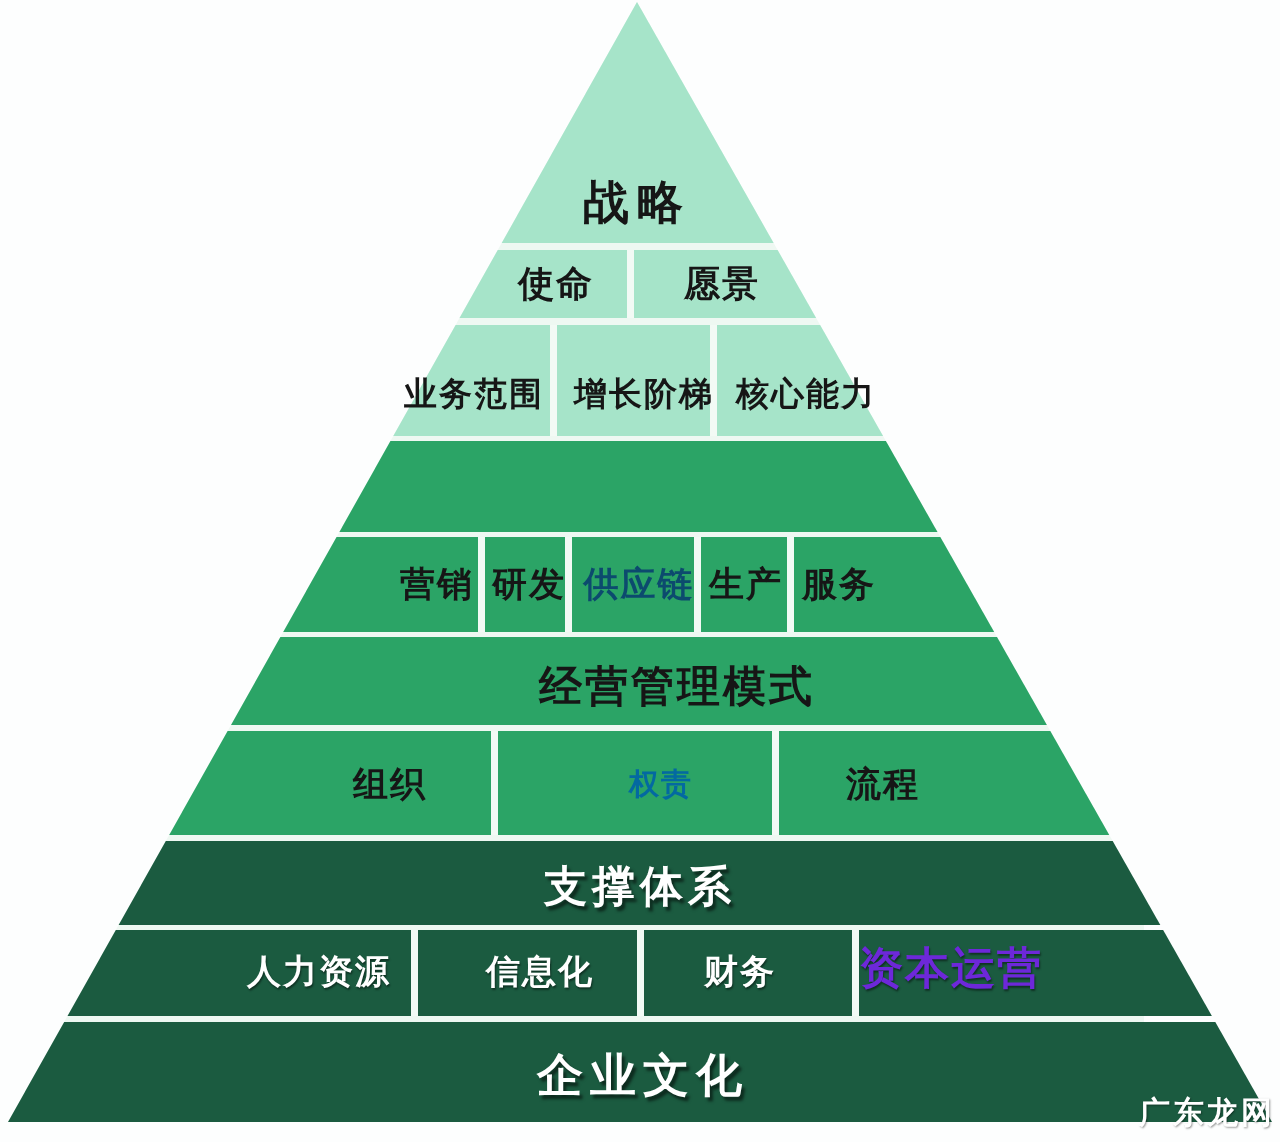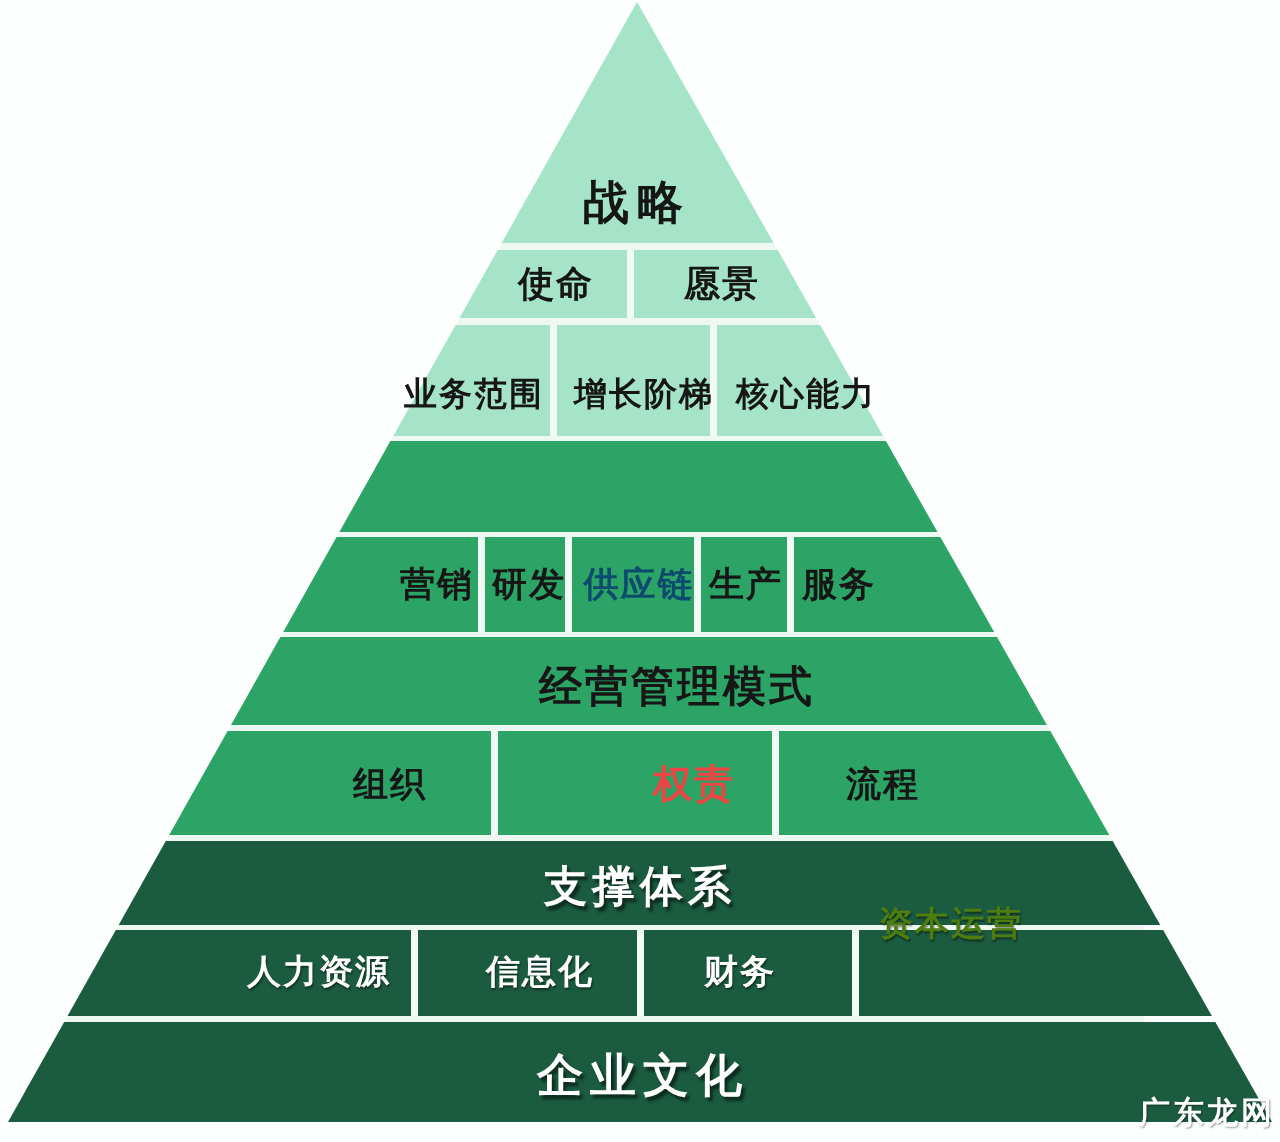--- a/index.html
+++ b/index.html
@@ -98,27 +98,27 @@
 
     <span class="lbl" style="left: 437px; top: 584px; font-size: 35px; color: rgb(22, 22, 22);">营销</span>
     <span class="lbl" style="left: 529px; top: 584px; font-size: 35px; color: rgb(22, 22, 22);">研发</span>
     <span class="lbl" style="left: 639px; top: 584px; font-size: 35px; color: #0c4a6e;">供应链</span>
     <span class="lbl" style="left: 746px; top: 584px; font-size: 35px; color: rgb(22, 22, 22);">生产</span>
     <span class="lbl" style="left: 839px; top: 584px; font-size: 35px; color: rgb(22, 22, 22);">服务</span>
 
     <span class="lbl title" style="left: 641px; top: 687px; font-size: 43px; letter-spacing: 3px; color: rgb(22, 22, 22); margin-left: 36px;">经营管理模式</span>
 
     <span class="lbl" style="left: 390px; top: 784px; font-size: 35px; color: rgb(22, 22, 22);">组织</span>
-    <span class="lbl" style="left: 661px; top: 784px; font-size: 39px; color: #ef4444; margin-left: 33px;">权责</span>
+    <span class="lbl" style="left: 661px; top: 784px; font-size: 30px; color: #0369a1;">权责</span>
     <span class="lbl" style="left: 883px; top: 784px; font-size: 35px; color: rgb(22, 22, 22);">流程</span>
 
     <span class="lbl white shadow-sm" style="left: 319px; top: 972px; font-size: 34px; color: rgb(255, 255, 255);">人力资源</span>
 
     <span class="lbl title white shadowed" style="left: 640px; top: 887px; font-size: 43px; letter-spacing: 5px; color: rgb(255, 255, 255);">支撑体系</span>
     <span class="lbl white shadow-sm" style="left: 540px; top: 972px; font-size: 34px; color: rgb(255, 255, 255);">信息化</span>
     <span class="lbl white shadow-sm" style="left: 740px; top: 972px; font-size: 34px; color: rgb(255, 255, 255);">财务</span>
-    <span class="lbl white shadow-sm" style="left: 951px; top: 924px; font-size: 34px; color: #4d7c0f;">资本运营</span>
+    <span class="lbl white shadow-sm" style="left: 951px; top: 968px; font-size: 44px; color: #6d28d9;">资本运营</span>
 
     <span class="lbl title white shadowed" style="left: 643px; top: 1076px; font-size: 46px; letter-spacing: 7px; color: rgb(255, 255, 255);">企业文化</span>
   </div>
 
   <div class="watermark" style="color: rgb(255, 255, 255);">广东龙网</div>
 </div>
 
 </body></html>

